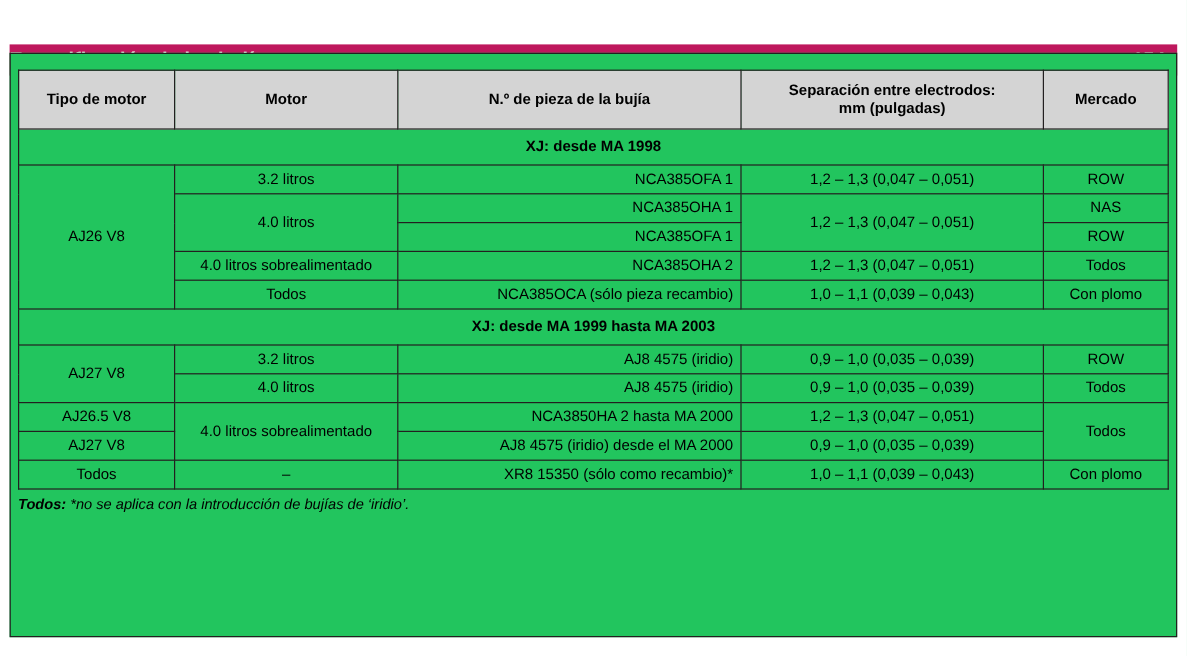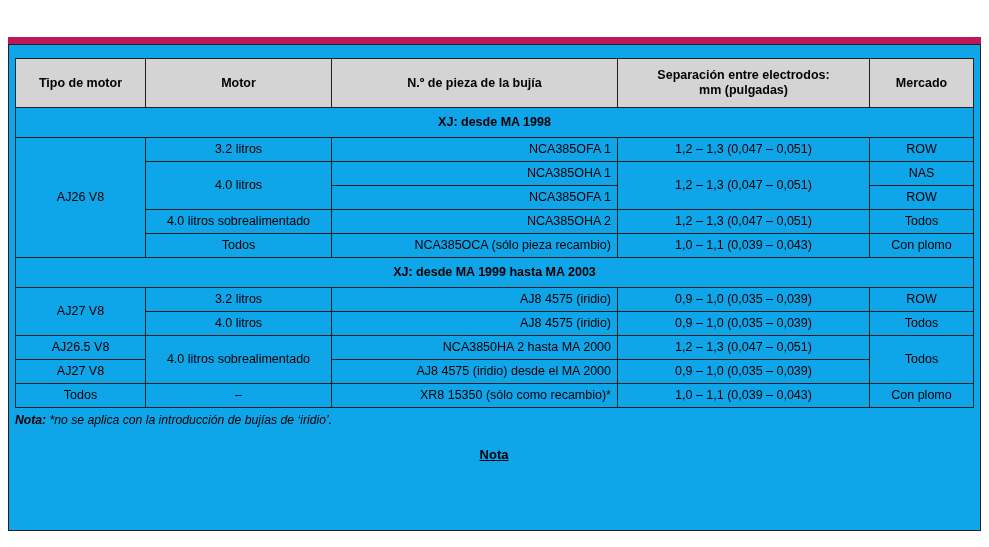--- a/index.html
+++ b/index.html
@@ -46,21 +46,21 @@
 
   
   .frame {
     position: absolute;
     left: 8px;
     top: 44px;
     width: 973px;
     height: 487px;
     border: 1px solid #231f20;
     box-sizing: border-box;
-    background: #0ea5e9;
+    background: #22c55e;
   }
 
   .inner {
     position: absolute;
     left: 6px;
     top: 13px;
     width: 958px;
     box-sizing: border-box;
   }
 
@@ -228,19 +228,18 @@
           <td class="c">–</td>
           <td class="l">XR8 15350 (sólo como recambio)*</td>
           <td class="c">1,0 – 1,1 (0,039 – 0,043)</td>
           <td class="c">Con plomo</td>
         </tr>
 
       </tbody>
     </table>
 
     <div class="note-line">
-      <b>Nota:</b><span> *no se aplica con la introducción de bujías de ‘iridio’.</span>
+      <b>Todos:</b><span> *no se aplica con la introducción de bujías de ‘iridio’.</span>
     </div>
 
-    <div class="note-heading">Nota</div>
 
   </div>
 </div>
 
 </body></html>

